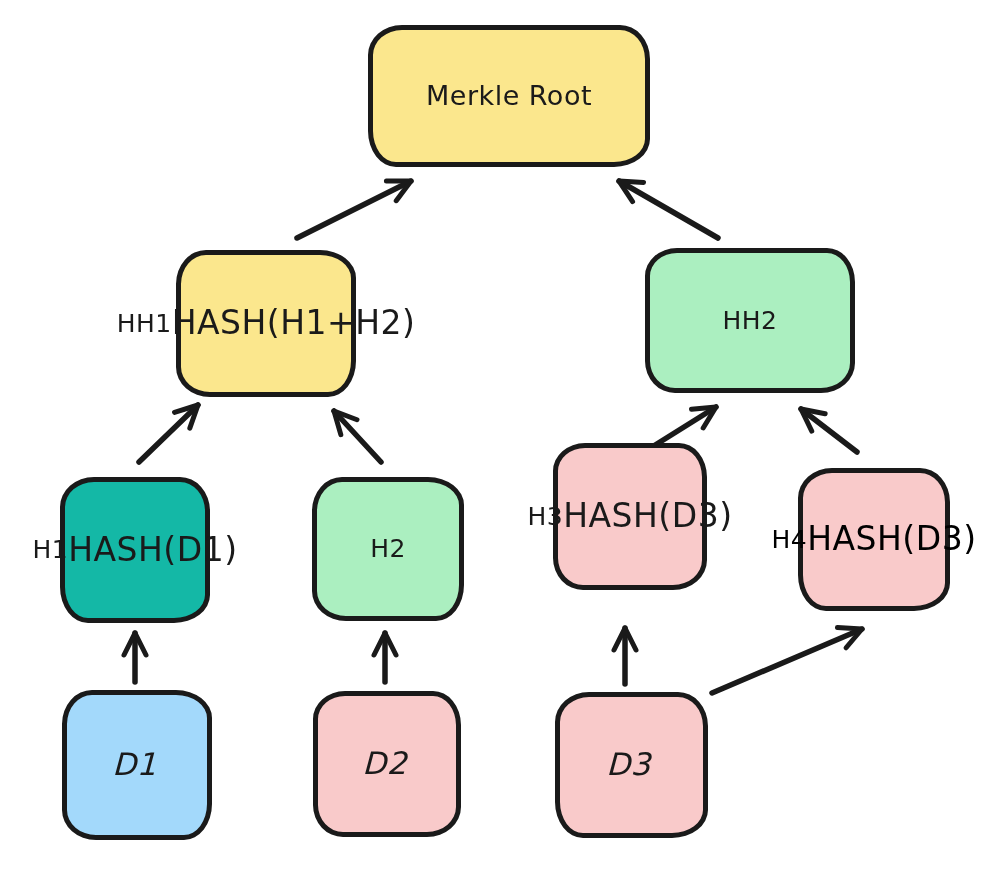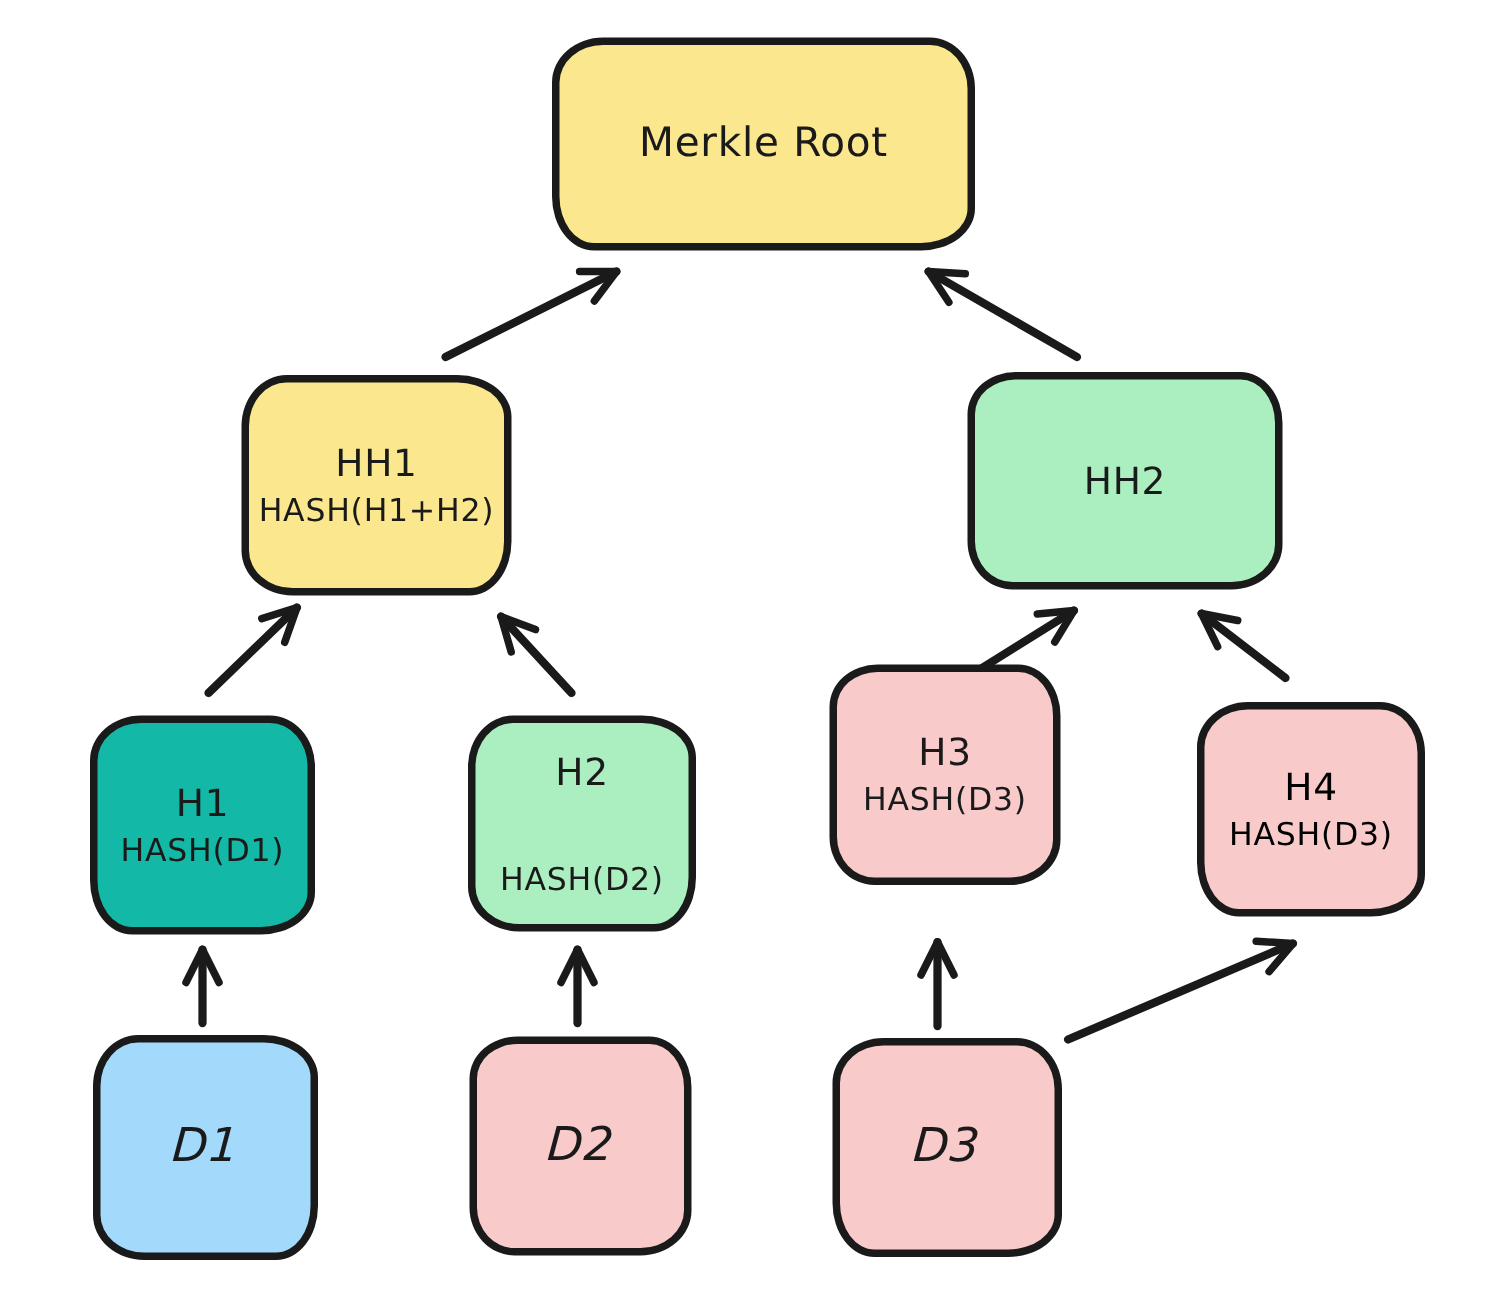--- a/index.html
+++ b/index.html
@@ -19,34 +19,34 @@
     position: absolute;
     left: 0; top: 0;
     width: 991px; height: 875px;
     pointer-events: none;
   }
   .node {
     position: absolute;
     box-sizing: border-box;
     border: 5px solid #1a1a1a;
     display: flex;
-    flex-direction: column;
+    flex-direction: row;
     align-items: center;
     justify-content: center;
     text-align: center;
     color: #1a1a1a;
     letter-spacing: 0.5px;
     line-height: 1.35;
   }
   
   .r-a { border-radius: 34px 30px 36px 28px / 30px 34px 28px 36px; }
   .r-b { border-radius: 30px 36px 28px 34px / 34px 28px 36px 30px; }
   .r-c { border-radius: 32px 28px 34px 30px / 28px 34px 30px 32px; }
   .t1 { font-size: 25px; font-weight: 500; }
-  .t2 { font-size: 21px; font-weight: 500; }
+  .t2 { font-size: 33px; font-weight: 500; }
   .node-root .t1 { font-size: 27px; }
   .node-root .t2 { font-size: 27px; }
   .leaf-label {
     font-size: 31px;
     font-weight: 500;
     font-style: italic;
     transform: skewX(-4deg);
   }
 </style>
 </head>
@@ -69,35 +69,34 @@
     <line class="edge-line" x1="135" y1="682" x2="135" y2="633" stroke="#1a1a1a" stroke-width="5.5" stroke-linecap="round" marker-end="url(#arrow)"></line>
     <line class="edge-line" x1="385" y1="682" x2="385" y2="633" stroke="#1a1a1a" stroke-width="5.5" stroke-linecap="round" marker-end="url(#arrow)"></line>
     <line class="edge-line" x1="625" y1="684" x2="625" y2="628" stroke="#1a1a1a" stroke-width="5.5" stroke-linecap="round" marker-end="url(#arrow)"></line>
     <line class="edge-line" x1="712" y1="693" x2="862" y2="629" stroke="#1a1a1a" stroke-width="5.5" stroke-linecap="round" marker-end="url(#arrow)"></line>
   </svg>
 
   <div class="node node-root r-a" style="left: 368px; top: 25px; width: 282px; height: 142px; background: rgb(251, 231, 141); border-color: rgb(26, 26, 26); color: rgb(26, 26, 26);">
     <div class="t1">Merkle Root</div>
   </div>
 
-  <div class="node r-b" style="left: 161px; top: 250px; width: 180px; height: 147px; background: rgb(251, 231, 141); border-color: rgb(26, 26, 26); color: rgb(26, 26, 26);">
+  <div class="node r-b" style="left: 176px; top: 250px; width: 180px; height: 147px; background: rgb(251, 231, 141); border-color: rgb(26, 26, 26); color: rgb(26, 26, 26);">
     <div class="t1">HH1</div>
     <div class="t2">HASH(H1+H2)</div>
   </div>
   <div class="node r-c" style="left: 645px; top: 248px; width: 210px; height: 145px; background: rgb(171, 239, 192); border-color: rgb(26, 26, 26); color: rgb(26, 26, 26);">
     <div class="t1">HH2</div>
   </div>
 
   <div class="node r-a" style="left: 60px; top: 477px; width: 150px; height: 146px; background: #14b8a6; border-color: rgb(26, 26, 26); color: rgb(26, 26, 26);">
     <div class="t1">H1</div>
     <div class="t2">HASH(D1)</div>
   </div>
   <div class="node r-b" style="left: 312px; top: 477px; width: 152px; height: 144px; background: rgb(171, 239, 192); border-color: rgb(26, 26, 26); color: rgb(26, 26, 26); gap: 40px;">
     <div class="t1">H2</div>
-    <div class="t2">HASH(D2)</div>
   </div>
   <div class="node r-c" style="left: 553px; top: 443px; width: 154px; height: 147px; background: rgb(249, 202, 202); border-color: rgb(26, 26, 26); color: rgb(26, 26, 26);">
     <div class="t1">H3</div>
     <div class="t2">HASH(D3)</div>
   </div>
   <div class="node r-a" style="left: 798px; top: 468px; width: 152px; height: 143px; background: rgb(249, 202, 202); border-color: rgb(26, 26, 26); color: #000000;">
     <div class="t1">H4</div>
     <div class="t2">HASH(D3)</div>
   </div>
 

